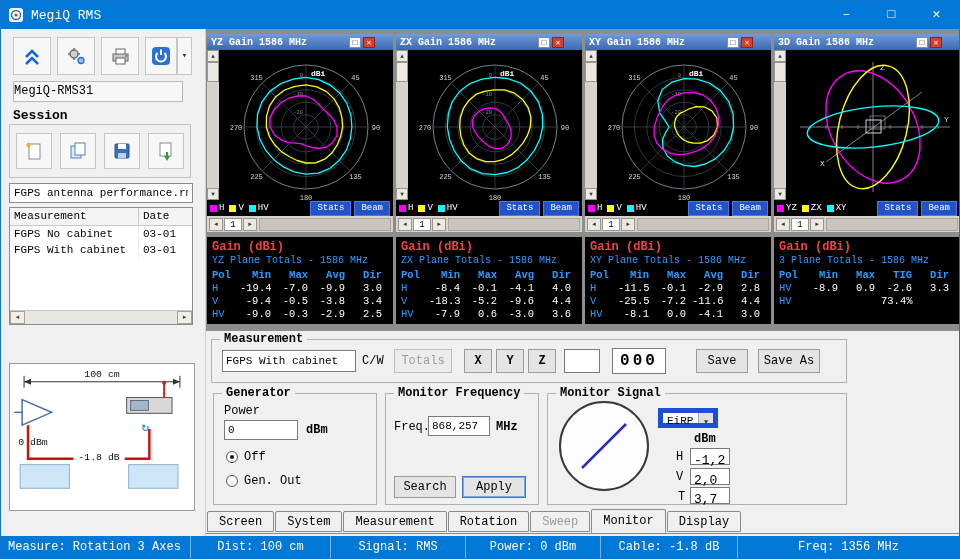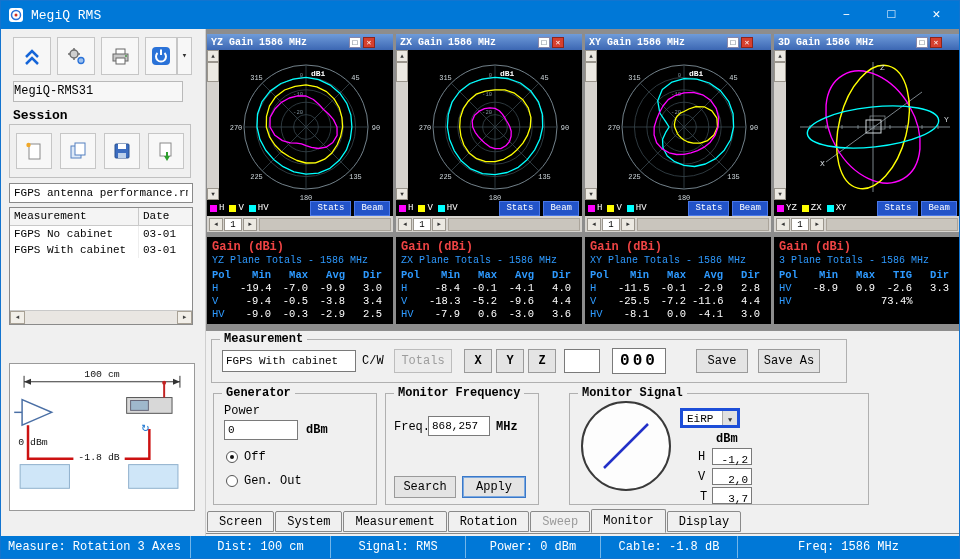--- a/index.html
+++ b/index.html
@@ -69,24 +69,24 @@
   .btn{position:absolute;background:#e4e4e4;border:1px solid #9a9a9a;font-size:12px;text-align:center}
   .btn.bold{font-weight:bold}
   .btn.disabled{color:#9c9c9c;background:#ececec;border-color:#bdbdbd}
   .btn.primary{border:1px solid #3a78c8;box-shadow:inset 0 0 0 1px #7aa8e0}
   .field{position:absolute;border:1px solid #7a7a7a;background:#fff;font-size:11px;padding:1px 3px;font-family:inherit}
   .lbl{position:absolute;font-size:12px}
   .counter{position:absolute;background:#fff;border:1px solid #7a7a7a;font-size:16px;font-weight:bold;letter-spacing:3px;text-align:center}
   .radio{position:absolute;font-size:12px;display:flex;align-items:center}
   .rdot{width:12px;height:12px;border:1px solid #555;border-radius:50%;background:#fff;margin-right:6px;position:relative;display:inline-block}
   .rdot.checked::after{content:"";position:absolute;left:3px;top:3px;width:4px;height:4px;border-radius:50%;background:#111}
-  .dd{position:absolute;display:flex;border:3px solid #1d4ed8;background:#fff;font-size:11px}
+  .dd{position:absolute;display:flex;border:5px solid #1d4ed8;background:#fff;font-size:11px}
   .dd-text{flex:1;padding:2px 4px}
   .dd-btn{width:15px;background:#e1e1e1;border-left:1px solid #aaa;font-size:7px;text-align:center;line-height:18px;color:#333}
-  .mbox{position:absolute;width:40px;height:17px;border:1px solid #7a7a7a;background:#fff;font-size:11px;text-align:right;padding:4px 3px;line-height:15px}
+  .mbox{position:absolute;width:40px;height:17px;border:1px solid #7a7a7a;background:#fff;font-size:13px;text-align:left;padding:4px 3px;line-height:15px}
   
   .tabline{position:absolute;left:205px;top:532px;width:755px;height:1px;background:#8a8a8a}
   .tabs{position:absolute;left:206px;top:508px;height:24px;display:flex;align-items:center}
   .tab{height:21px;line-height:20px;padding:0 11px;font-size:12px;background:#f0f0f0;border:1px solid #8a8a8a;margin-right:1px;border-radius:2px 2px 0 0;position:relative;z-index:1}
   .tab.active{height:24px;line-height:23px;border-bottom:1px solid #f0f0f0;z-index:2}
   .tab.disabled{color:#9a9a9a}
   .statusbar{position:absolute;left:0;top:535px;width:958px;height:22px;background:#0078d7;color:#fff;display:flex;font-size:12px}
   .sseg{height:100%;display:flex;align-items:center;justify-content:center;border-right:1px solid rgba(255,255,255,.45);overflow:hidden}
   .sseg.first{justify-content:flex-start;padding-left:7px}
 </style>
@@ -649,21 +649,21 @@
 
   <div class="group" style="left:384px;top:392px;width:154px;height:112px">
     <span class="glabel">Monitor Frequency</span>
     <span class="lbl" style="left:8px;top:26px">Freq.</span>
     <input class="field" style="left: 42px; top: 22px; width: 62px; height: 20px;" value="868,257">
     <span class="lbl" style="left:110px;top:26px;font-weight:bold">MHz</span>
     <div class="btn" style="left:8px;top:82px;width:62px;height:22px;line-height:20px">Search</div>
     <div class="btn primary" style="left:76px;top:82px;width:64px;height:22px;line-height:20px">Apply</div>
   </div>
 
-  <div class="group" style="left:568px;top:392px;width:300px;height:112px">
+  <div class="group" style="left:546px;top:392px;width:300px;height:112px">
     <span class="glabel">Monitor Signal</span>
     <svg style="position:absolute;left:8px;top:4px" width="96" height="96" viewBox="0 0 96 96">
       <circle cx="48" cy="48" r="44" fill="#fdfdfd" stroke="#3a3a3a" stroke-width="2"></circle>
       <line x1="26" y1="70" x2="70" y2="26" stroke="#2230c8" stroke-width="2.5"></line>
     </svg>
     <div class="dd" style="left:110px;top:14px;width:60px;height:20px">
       <span class="dd-text">EiRP</span>
       <span class="dd-btn">▼</span>
     </div>
     <span class="lbl" style="left:146px;top:38px;font-weight:bold">dBm</span>
@@ -685,16 +685,16 @@
     <span class="tab active">Monitor</span>
     <span class="tab">Display</span>
   </div>
 
   <div class="statusbar">
     <div class="sseg first" style="width:190px">Measure: Rotation 3 Axes</div>
     <div class="sseg" style="width:140px">Dist: 100 cm</div>
     <div class="sseg" style="width:135px">Signal: RMS</div>
     <div class="sseg" style="width:135px">Power: 0 dBm</div>
     <div class="sseg" style="width:137px">Cable: -1.8 dB</div>
-    <div class="sseg" style="flex:1;border-right:none">Freq: 1586 MHz</div>
+    <div class="sseg" style="flex:1;border-right:none">Freq: 1356 MHz</div>
   </div>
 
 </div>
 
 </body></html>

